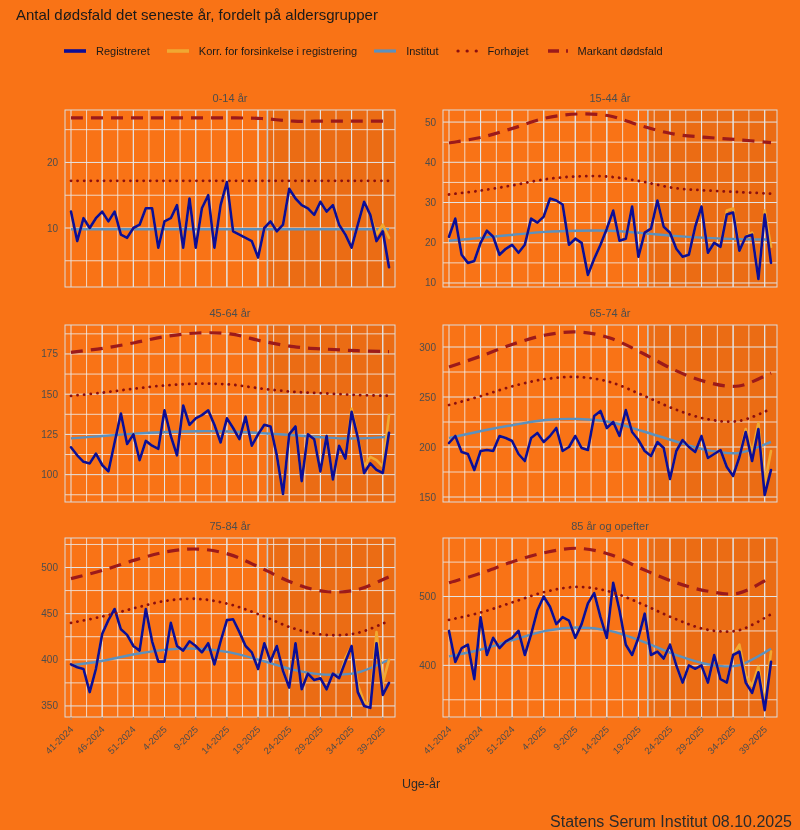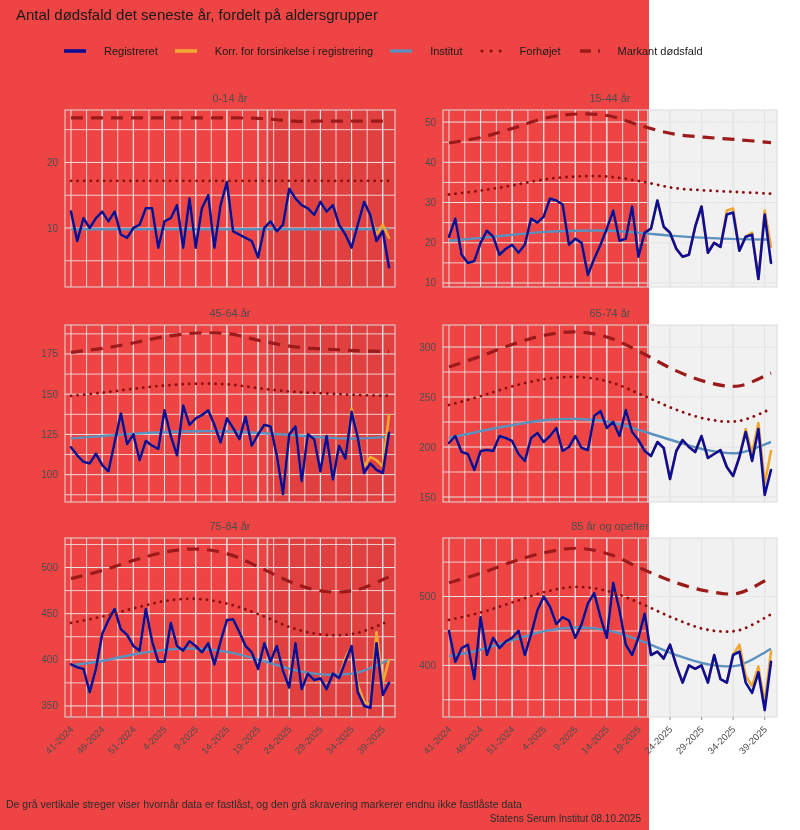--- a/index.html
+++ b/index.html
@@ -1,26 +1,26 @@
 <!DOCTYPE html>
 <html><head>
 <meta charset="utf-8">
 <style>
   html,body{margin:0;padding:0;background:#ffffff;width:800px;height:830px;overflow:hidden;
     font-family:"Liberation Sans",sans-serif;-webkit-font-smoothing:antialiased;}
-  .fig{position:relative;width:649px;height:830px;background:#ef4444;}
+  .fig{position:relative;width:800px;height:830px;background:#f97316;}
   .chart-title{position:absolute;left:16px;top:6px;font-size:15px;font-weight:400;color:#1a1a1a;margin:0;}
   .legend{position:absolute;left:62px;top:42px;display:flex;align-items:center;gap:15px;height:18px;}
-  .legend .li{display:flex;align-items:center;gap:16px;}
+  .legend .li{display:flex;align-items:center;gap:8px;}
   .legend .li span{font-size:11px;color:#1a1a1a;white-space:nowrap;}
   .legend svg{display:block;}
   svg#chart{position:absolute;left:0;top:0;}
   .xlab{position:absolute;left:42px;top:777px;width:758px;text-align:center;font-size:12.5px;color:#2b2b2b;}
   .foot{position:absolute;left:6px;top:798px;font-size:10.5px;color:#2b2b2b;}
-  .credit{position:absolute;right:8px;top:813px;font-size:10px;color:#2b2b2b;}
+  .credit{position:absolute;right:8px;top:813px;font-size:16px;color:#2b2b2b;}
 </style>
 </head>
 <body>
 
 <div class="fig">
   <h1 class="chart-title">Antal dødsfald det seneste år, fordelt på aldersgrupper</h1>
 
   <div class="legend">
     <div class="li">
       <svg width="26" height="8">
@@ -398,15 +398,15 @@
       <line x1="669.9803921568628" x2="669.9803921568628" y1="717" y2="720" stroke="#8a8a8a" stroke-width="0.9"></line>
       <text x="672.9803921568628" y="730" text-anchor="end" font-size="9.5px" fill="#4D4D4D" transform="rotate(-45 672.9803921568628 730)">24-2025</text>
       <line x1="701.5490196078431" x2="701.5490196078431" y1="717" y2="720" stroke="#8a8a8a" stroke-width="0.9"></line>
       <text x="704.5490196078431" y="730" text-anchor="end" font-size="9.5px" fill="#4D4D4D" transform="rotate(-45 704.5490196078431 730)">29-2025</text>
       <line x1="733.1176470588235" x2="733.1176470588235" y1="717" y2="720" stroke="#8a8a8a" stroke-width="0.9"></line>
       <text x="736.1176470588235" y="730" text-anchor="end" font-size="9.5px" fill="#4D4D4D" transform="rotate(-45 736.1176470588235 730)">34-2025</text>
       <line x1="764.686274509804" x2="764.686274509804" y1="717" y2="720" stroke="#8a8a8a" stroke-width="0.9"></line>
       <text x="767.686274509804" y="730" text-anchor="end" font-size="9.5px" fill="#4D4D4D" transform="rotate(-45 767.686274509804 730)">39-2025</text>
     </svg>
 
-  <div class="foot">De grå vertikale streger viser hvornår data er fastlåst, og den grå skravering markerer endnu ikke fastlåste data</div>
+  <div class="xlab">Uge-år</div>
   <div class="credit">Statens Serum Institut  08.10.2025</div>
 </div>
 
 </body></html>

